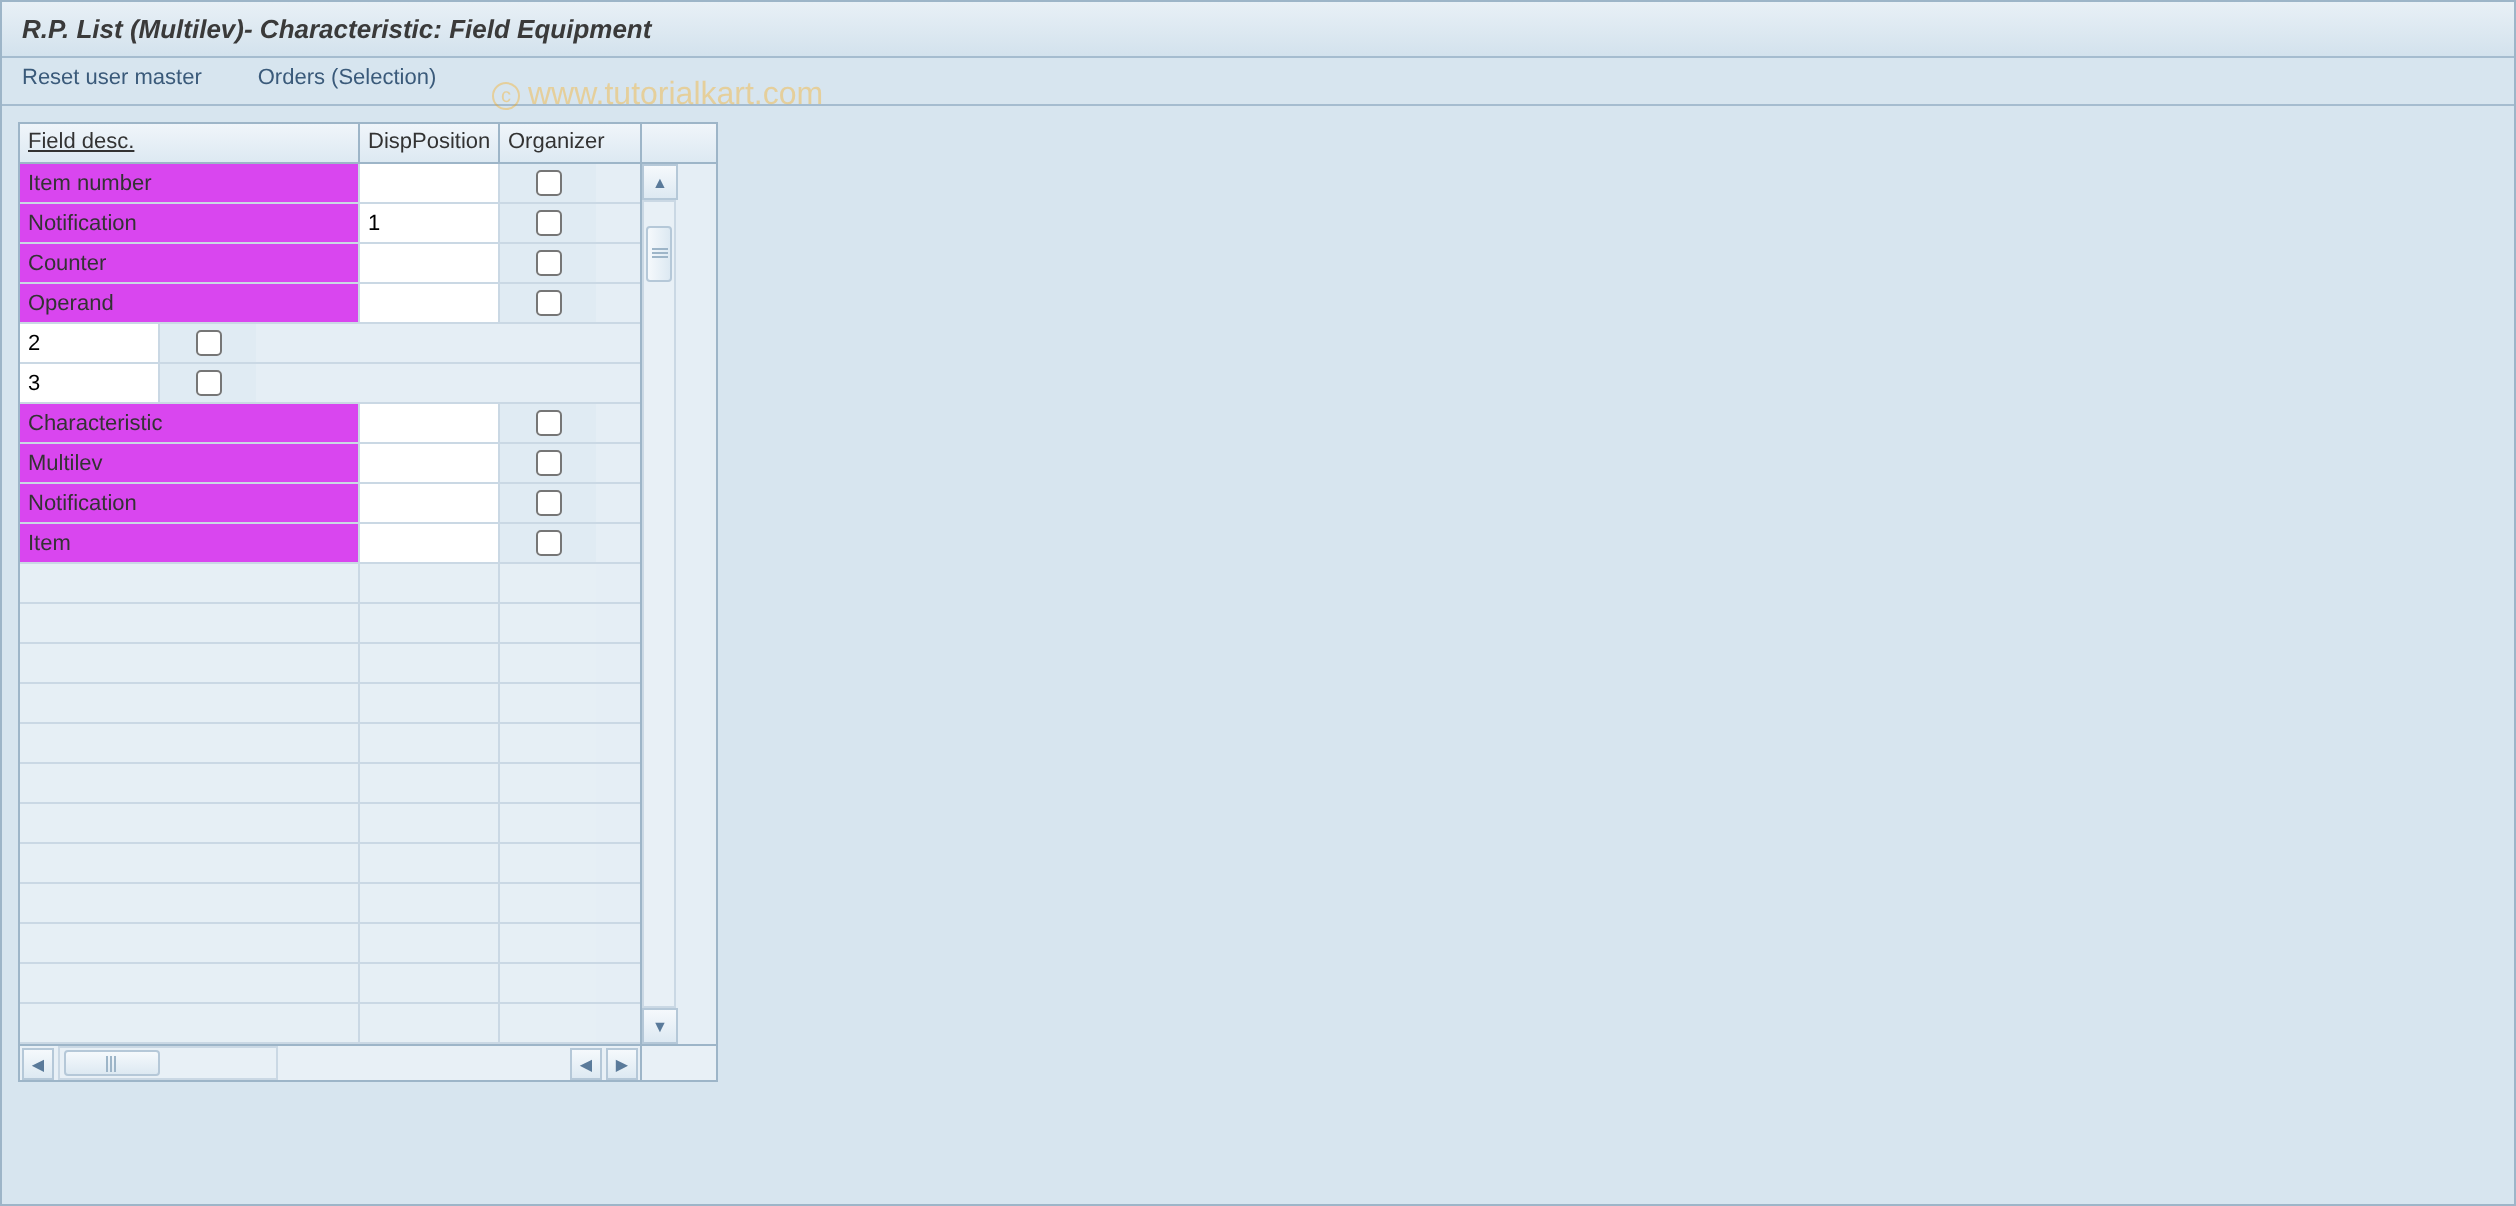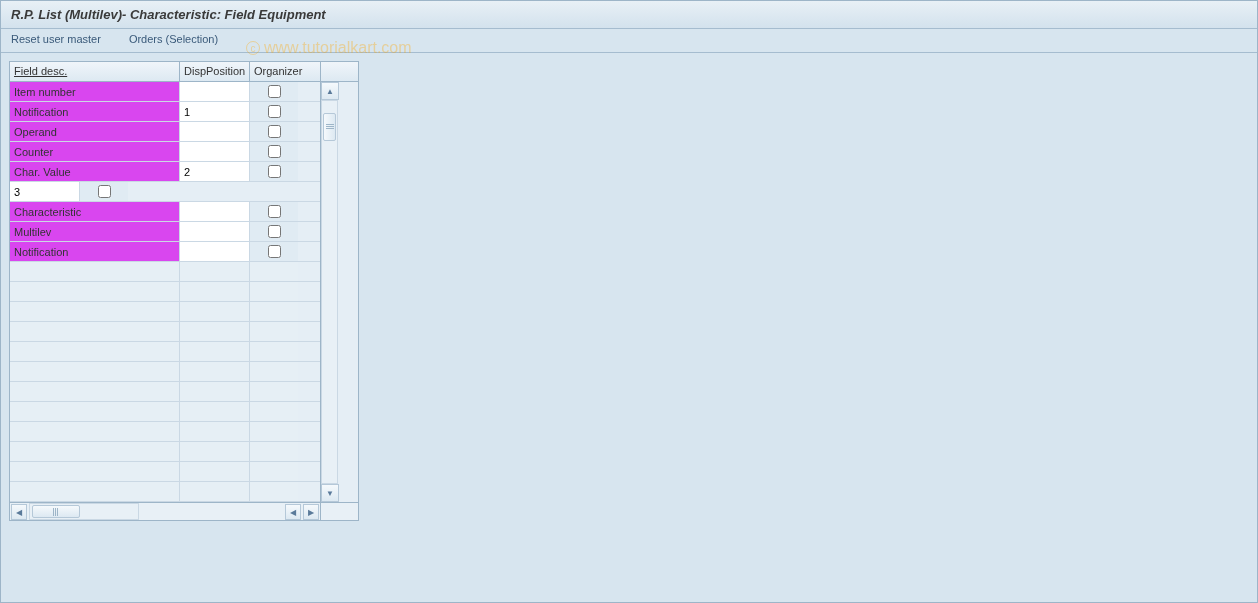--- a/index.html
+++ b/index.html
@@ -272,39 +272,38 @@
             <div class="data-row">
               <div class="dcol1">Notification</div>
               <div class="dcol2">
                 <input type="text" value="1" style="">
               </div>
               <div class="dcol3">
                 <input type="checkbox" style="">
               </div>
             </div>
             <div class="data-row">
+              <div class="dcol1">Counter</div>
+              <div class="dcol2">
+                <input type="text" style="">
+              </div>
+              <div class="dcol3">
+                <input type="checkbox" style="">
+              </div>
+            </div>
+            <div class="data-row">
               <div class="dcol1">Operand</div>
               <div class="dcol2">
                 <input type="text" style="">
               </div>
               <div class="dcol3">
                 <input type="checkbox" style="">
               </div>
             </div>
             <div class="data-row">
-              <div class="dcol1">Counter</div>
-              <div class="dcol2">
-                <input type="text" style="">
-              </div>
-              <div class="dcol3">
-                <input type="checkbox" style="">
-              </div>
-            </div>
-            <div class="data-row">
-              <div class="dcol1">Char. Value</div>
               <div class="dcol2">
                 <input type="text" value="2" style="">
               </div>
               <div class="dcol3">
                 <input type="checkbox" style="">
               </div>
             </div>
             <div class="data-row">
               <div class="dcol2">
                 <input type="text" value="3" style="">
@@ -326,20 +325,29 @@
               <div class="dcol1">Multilev</div>
               <div class="dcol2">
                 <input type="text" style="">
               </div>
               <div class="dcol3">
                 <input type="checkbox" style="">
               </div>
             </div>
             <div class="data-row">
               <div class="dcol1">Notification</div>
+              <div class="dcol2">
+                <input type="text" style="">
+              </div>
+              <div class="dcol3">
+                <input type="checkbox" style="">
+              </div>
+            </div>
+            <div class="data-row">
+              <div class="dcol1">Item</div>
               <div class="dcol2">
                 <input type="text" style="">
               </div>
               <div class="dcol3">
                 <input type="checkbox" style="">
               </div>
             </div>
             <div class="data-row empty-row">
               <div class="dcol1"></div>
               <div class="dcol2">

